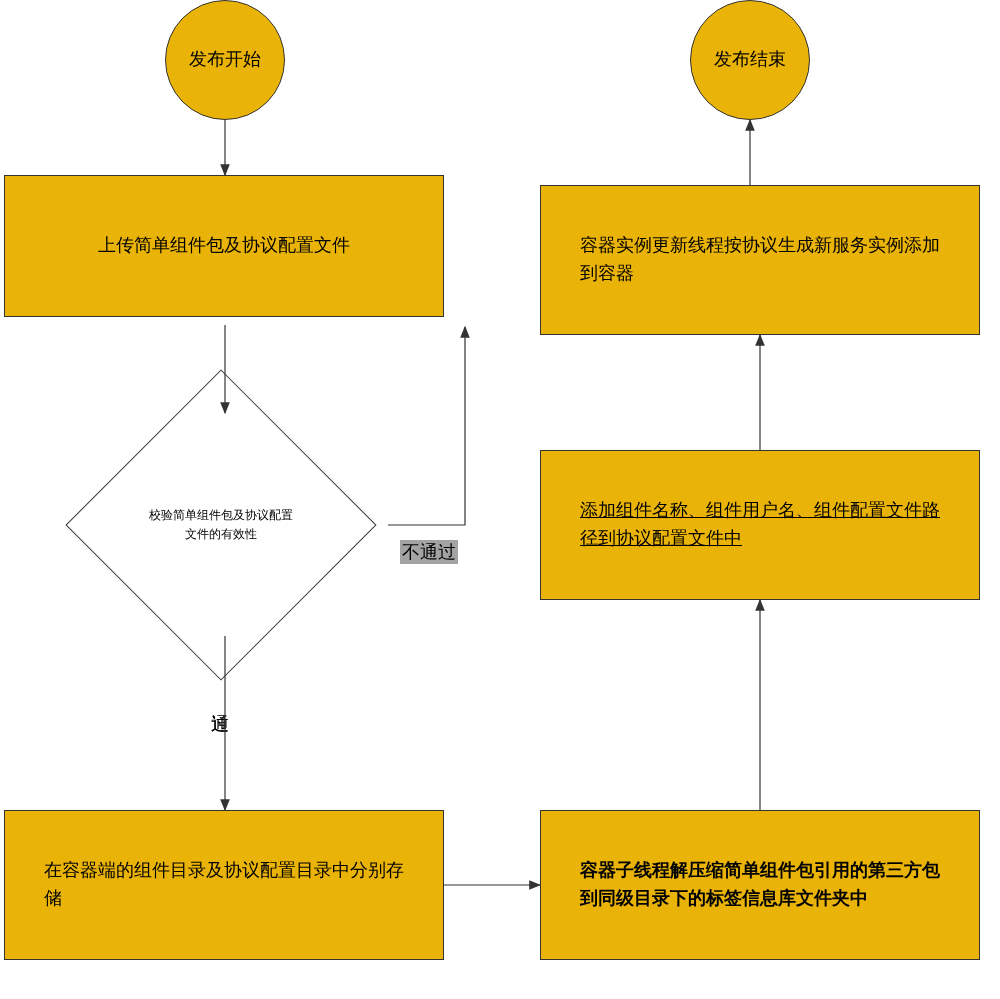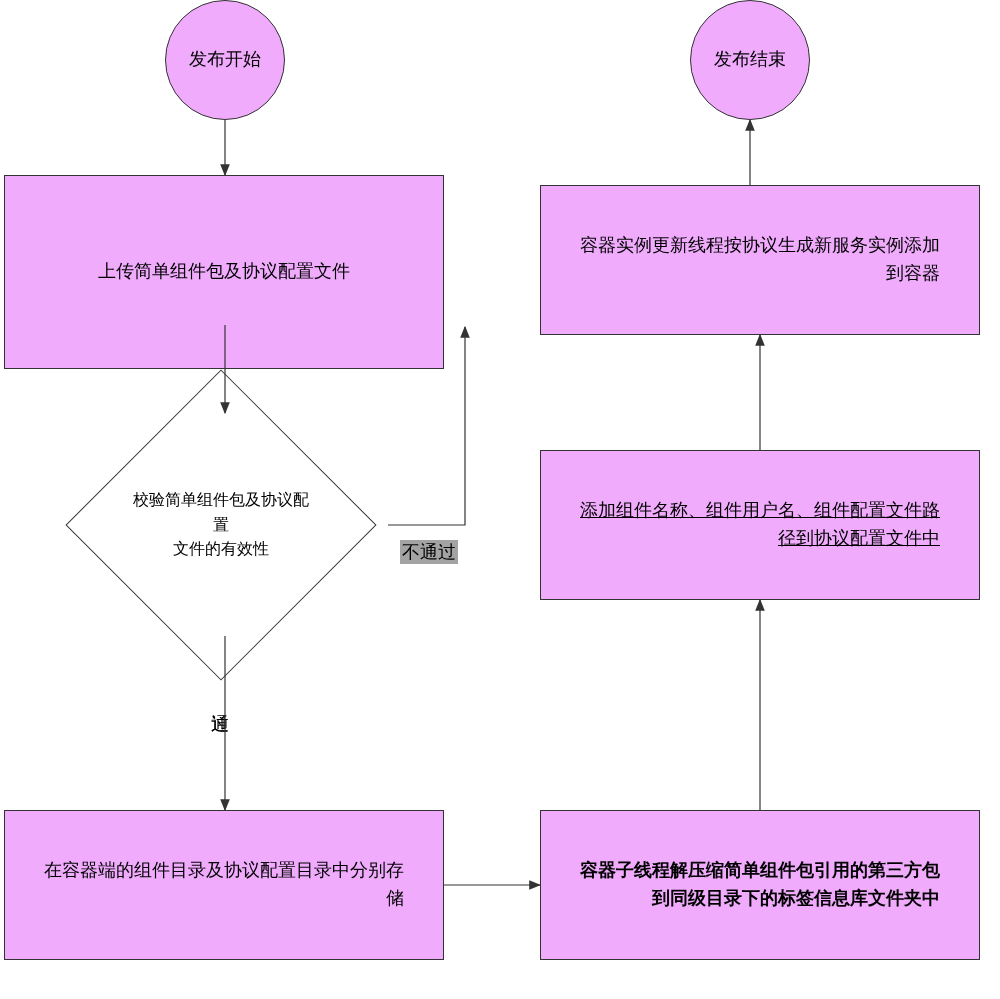--- a/index.html
+++ b/index.html
@@ -13,25 +13,25 @@
     position: relative;
   }
   .canvas {
     position: relative;
     width: 1000px;
     height: 999px;
   }
   .node {
     position: absolute;
     border: 1px solid #333;
-    background: #f0abfc;
+    background: #eab308;
     display: flex;
     align-items: center;
     justify-content: center;
-    text-align: right;
+    text-align: left;
     font-size: 18px;
     line-height: 1.55;
     padding: 8px;
   }
   .circle {
     border-radius: 50%;
     width: 120px;
     height: 120px;
     font-size: 18px;
   }
@@ -48,21 +48,21 @@
     transform: rotate(45deg);
     background: #fff;
   }
   .diamond-label {
     position: absolute;
     top: 0; left: 0; right: 0; bottom: 0;
     display: flex;
     align-items: center;
     justify-content: center;
     text-align: center;
-    font-size: 16px;
+    font-size: 12px;
     line-height: 1.55;
     padding: 18px;
   }
   .edge-label {
     position: absolute;
     font-size: 18px;
     background: #a3a3a3;
     padding: 0 2px;
   }
   .vlabel {
@@ -88,21 +88,21 @@
 <div class="canvas">
 
   <div class="node circle" style="left:165px; top:0px;">
     <span>发布开始</span>
   </div>
 
   <div class="node circle" style="left:690px; top:0px;">
     <span>发布结束</span>
   </div>
 
-  <div class="node rect" style="left:4px; top:175px; width:440px; height:194px;">
+  <div class="node rect" style="left:4px; top:175px; width:440px; height:142px;">
     <span style="white-space:pre-line;">上传简单组件包及协议配置文件</span>
   </div>
 
   <div class="diamond-wrap" style="left:111px; top:415px; width:220px; height:220px;">
     <div class="diamond"></div>
     <div class="diamond-label">
       <span style="white-space:pre-line;">校验简单组件包及协议配置
 文件的有效性</span>
     </div>
   </div>

